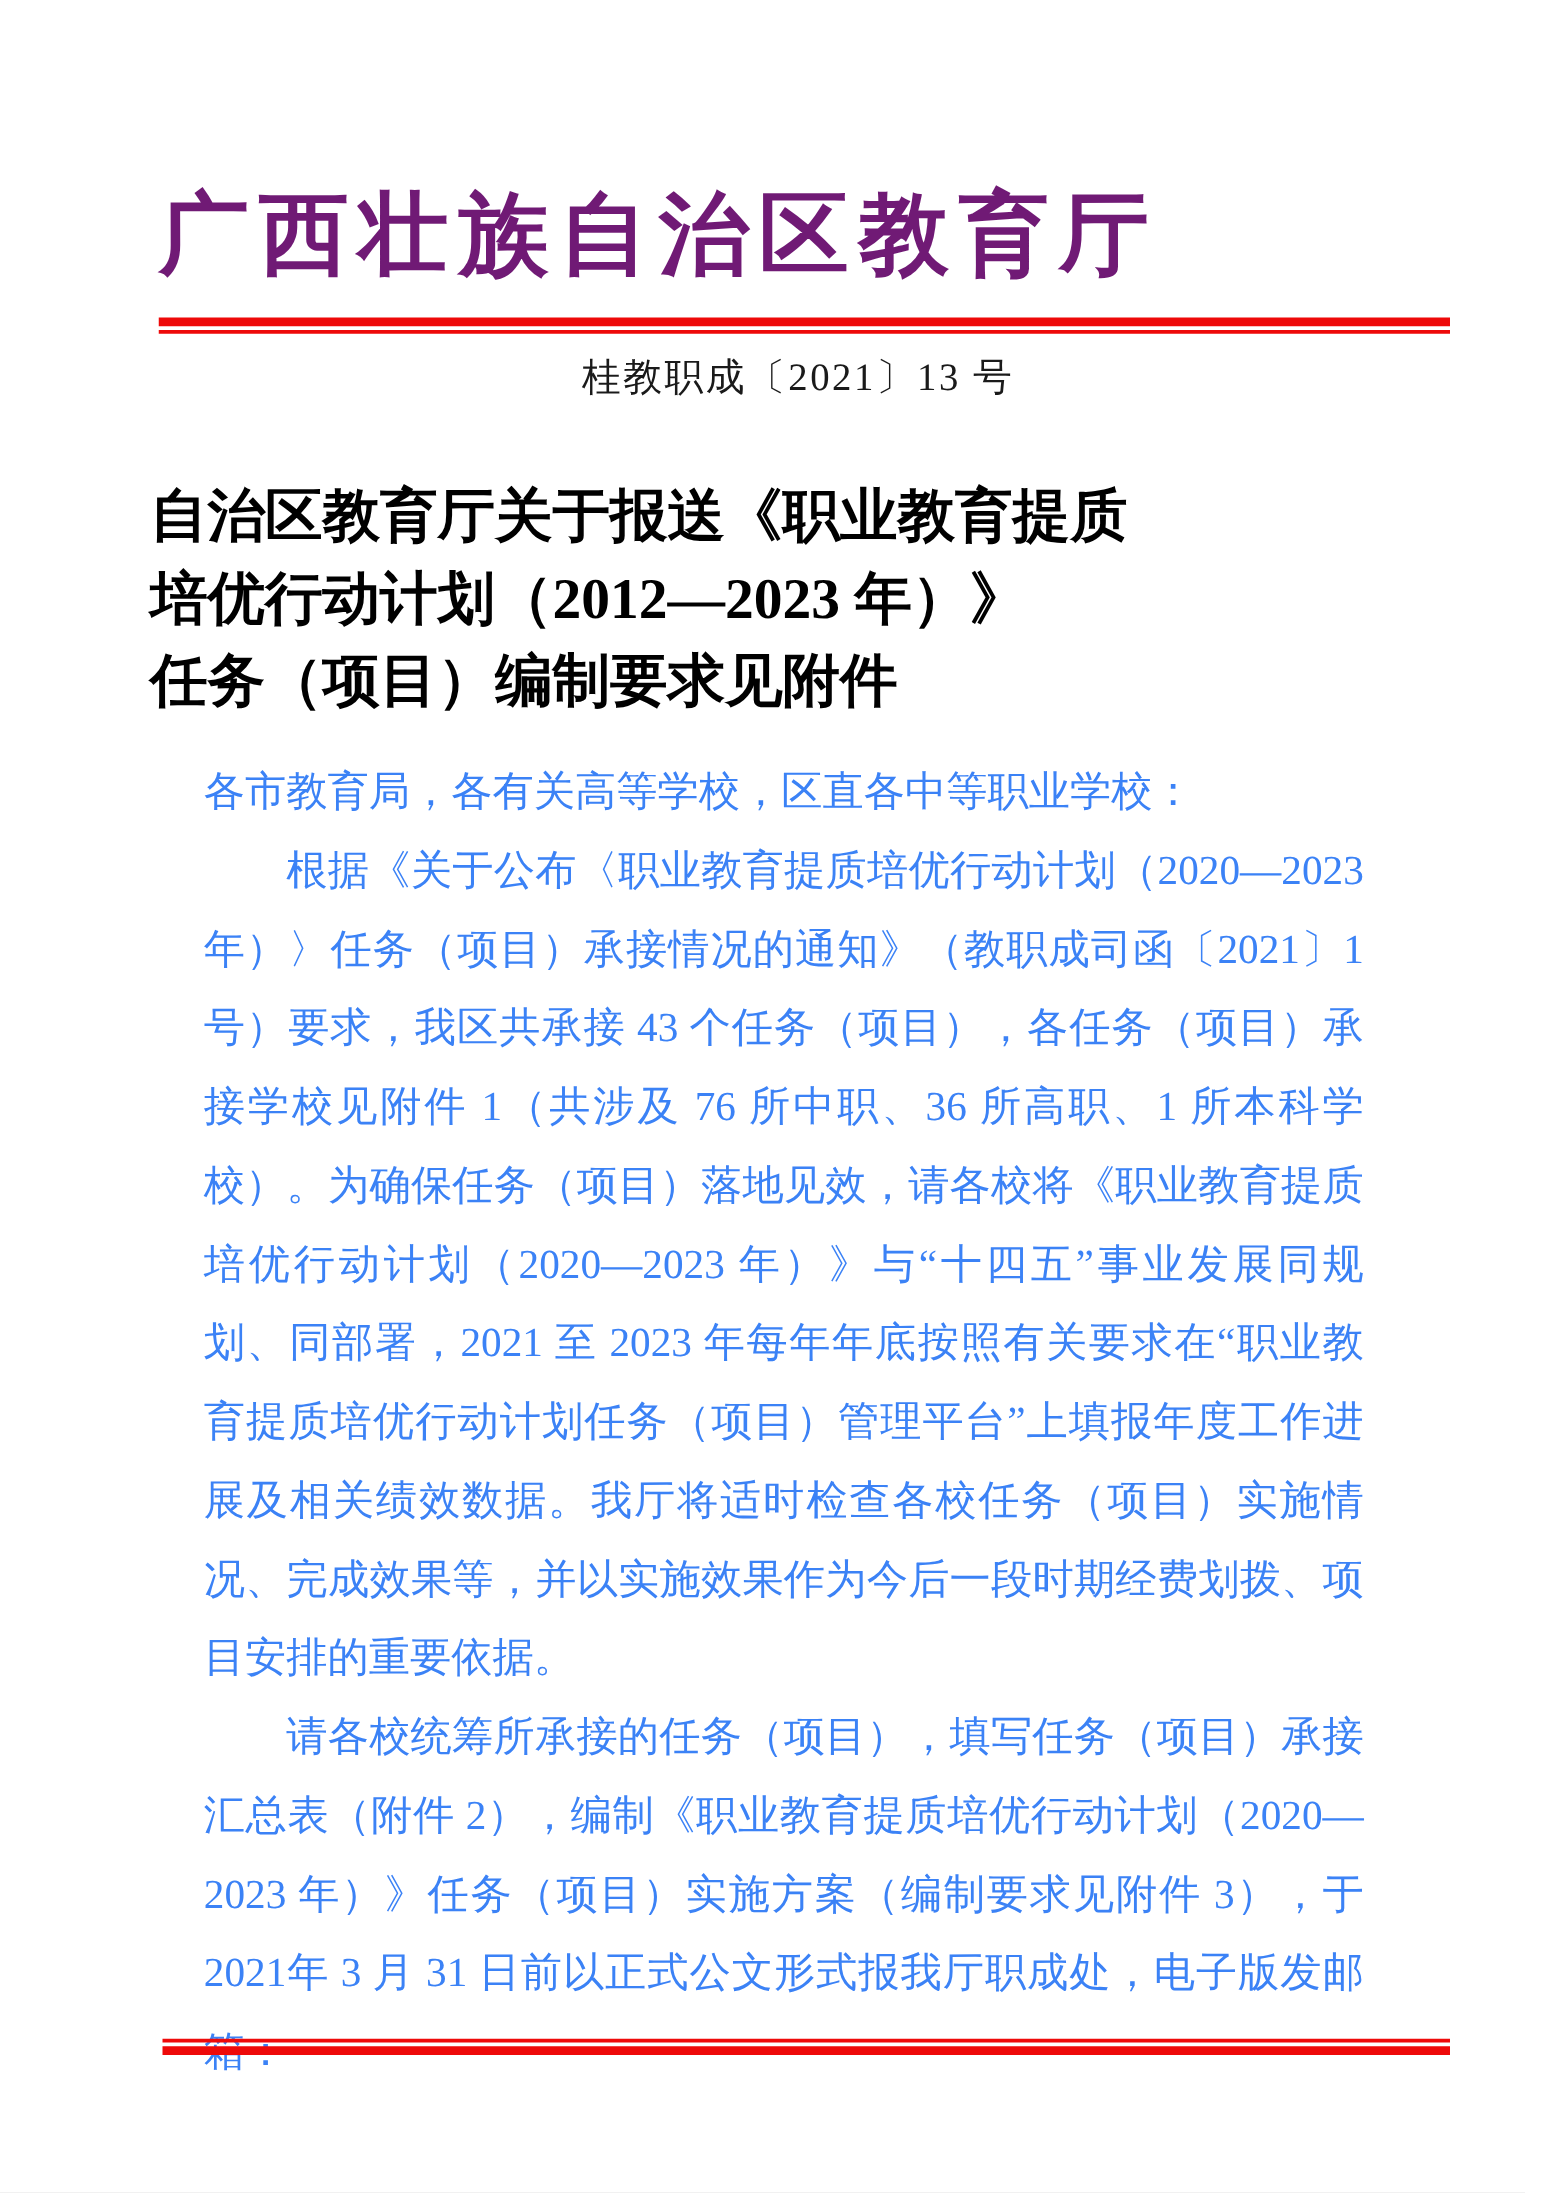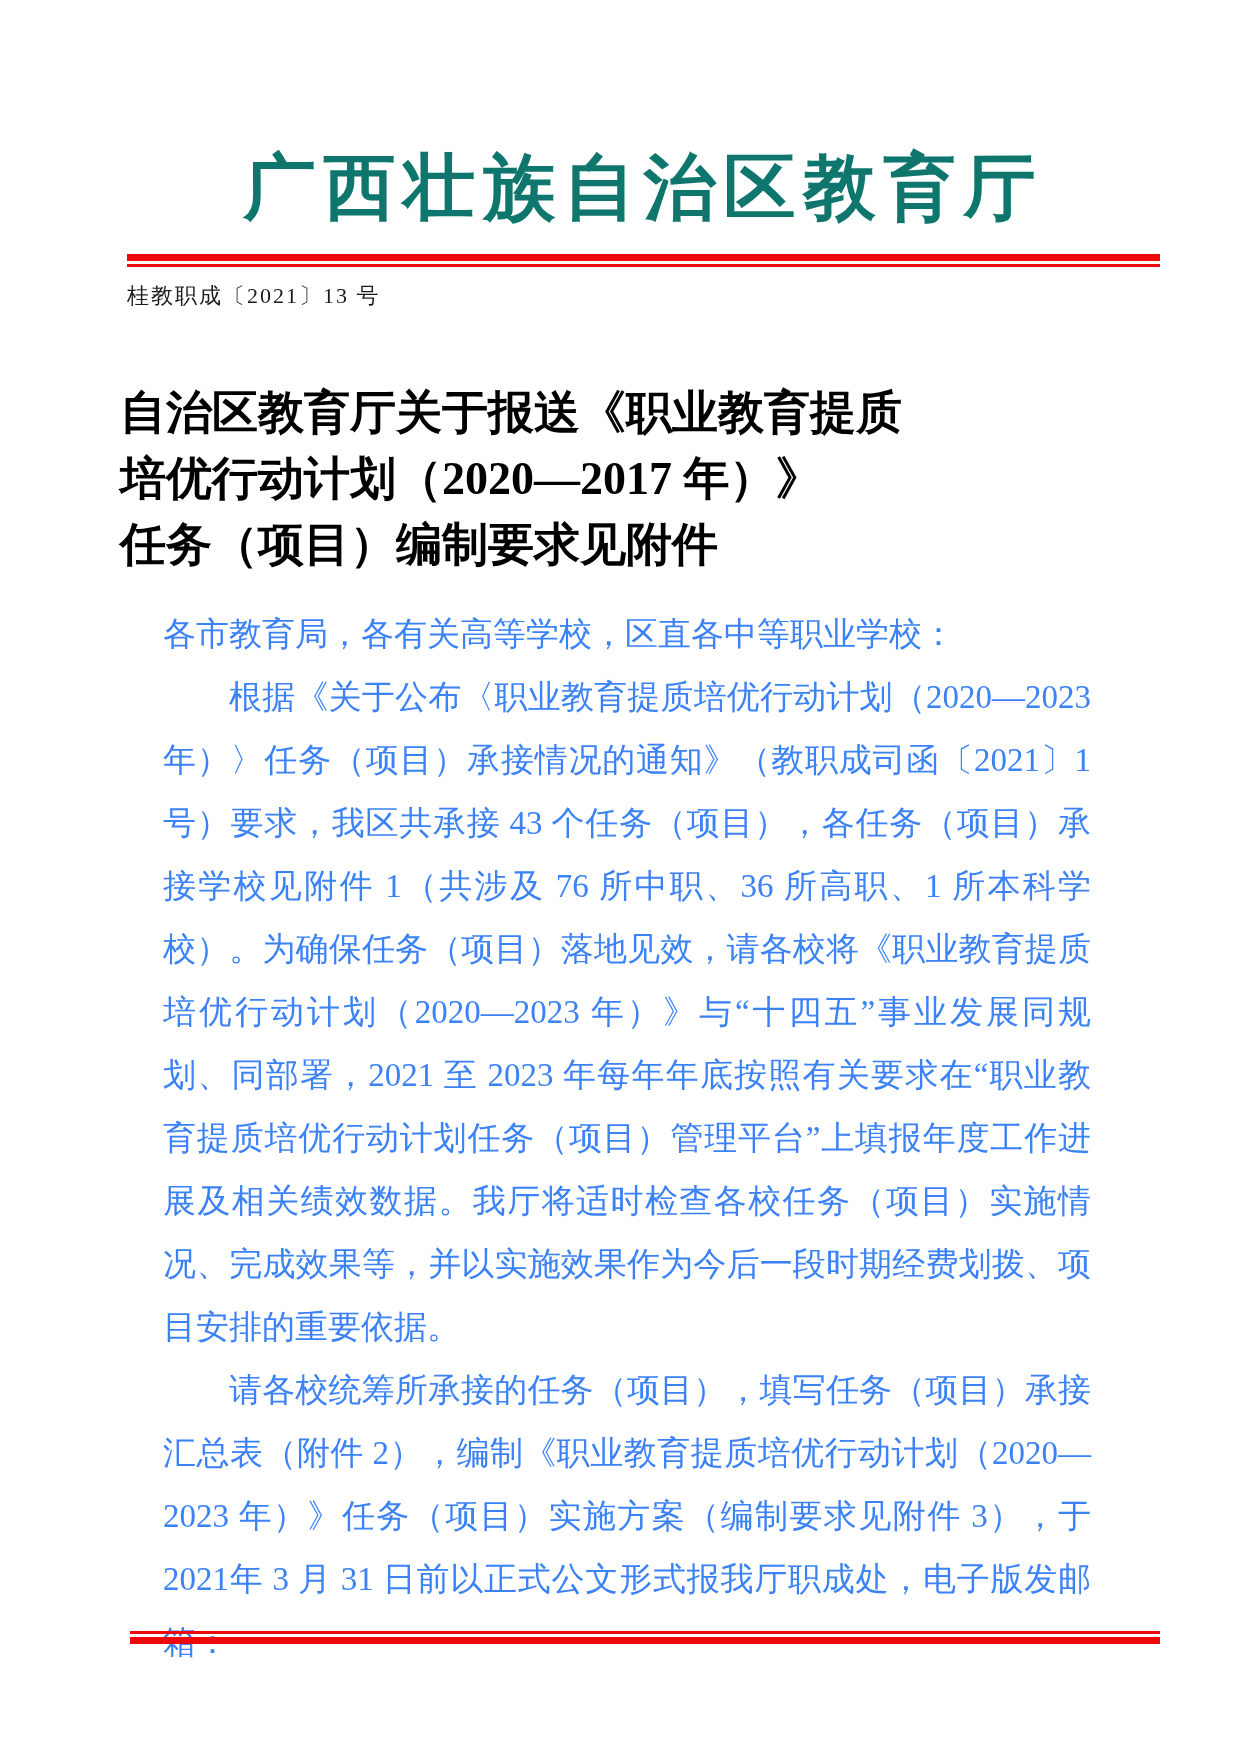--- a/index.html
+++ b/index.html
@@ -14,24 +14,23 @@
     margin: 0 auto;
     background: #ffffff;
     overflow: hidden;
     font-family: "Liberation Serif", "DejaVu Serif", serif;
   }
   .agency-name {
     position: absolute;
     top: 138px;
     left: 127px;
     width: 1033px;
-    text-align: center;
     font-size: 72px;
     font-weight: bold;
-    color: #0f766e;
+    color: #701a75;
     letter-spacing: 8px;
     line-height: 100px;
     white-space: nowrap;
     font-family: "Liberation Serif", "DejaVu Serif", serif;
   }
   .rule-top {
     position: absolute;
     top: 254px;
     left: 127px;
     width: 1033px;
@@ -46,22 +45,22 @@
   }
   .rule-top .bar-thin {
     height: 3px;
     background: #ee0a0a;
   }
   .doc-number {
     position: absolute;
     top: 281px;
     left: 127px;
     width: 1023px;
-    text-align: left;
-    font-size: 22px;
+    text-align: center;
+    font-size: 31px;
     color: #1a1a1a;
     letter-spacing: 2px;
     white-space: nowrap;
   }
   .notice-title {
     position: absolute;
     top: 380px;
     left: 120px;
     width: 1000px;
     font-size: 46px;
@@ -116,21 +115,21 @@
   <div class="rule-top">
     <div class="bar-thick"></div>
     <div class="bar-gap"></div>
     <div class="bar-thin"></div>
   </div>
 
   <div class="doc-number">桂教职成〔2021〕13 号</div>
 
   <div class="notice-title">
     <div>自治区教育厅关于报送《职业教育提质</div>
-    <div>培优行动计划（2020—2017 年）》</div>
+    <div>培优行动计划（2012—2023 年）》</div>
     <div>任务（项目）编制要求见附件</div>
   </div>
 
   <div class="body-text">
     <p>各市教育局，各有关高等学校，区直各中等职业学校：</p>
     <p class="indent">根据《关于公布〈职业教育提质培优行动计划（2020—2023年）〉任务（项目）承接情况的通知》（教职成司函〔2021〕1号）要求，我区共承接 43 个任务（项目），各任务（项目）承接学校见附件 1（共涉及 76 所中职、36 所高职、1 所本科学校）。为确保任务（项目）落地见效，请各校将《职业教育提质培优行动计划（2020—2023 年）》与“十四五”事业发展同规划、同部署，2021 至 2023 年每年年底按照有关要求在“职业教育提质培优行动计划任务（项目）管理平台”上填报年度工作进展及相关绩效数据。我厅将适时检查各校任务（项目）实施情况、完成效果等，并以实施效果作为今后一段时期经费划拨、项目安排的重要依据。</p>
     <p class="indent">请各校统筹所承接的任务（项目），填写任务（项目）承接汇总表（附件 2），编制《职业教育提质培优行动计划（2020—2023 年）》任务（项目）实施方案（编制要求见附件 3），于 2021年 3 月 31 日前以正式公文形式报我厅职成处，电子版发邮箱：</p>
   </div>
 
   <div class="rule-bottom">

